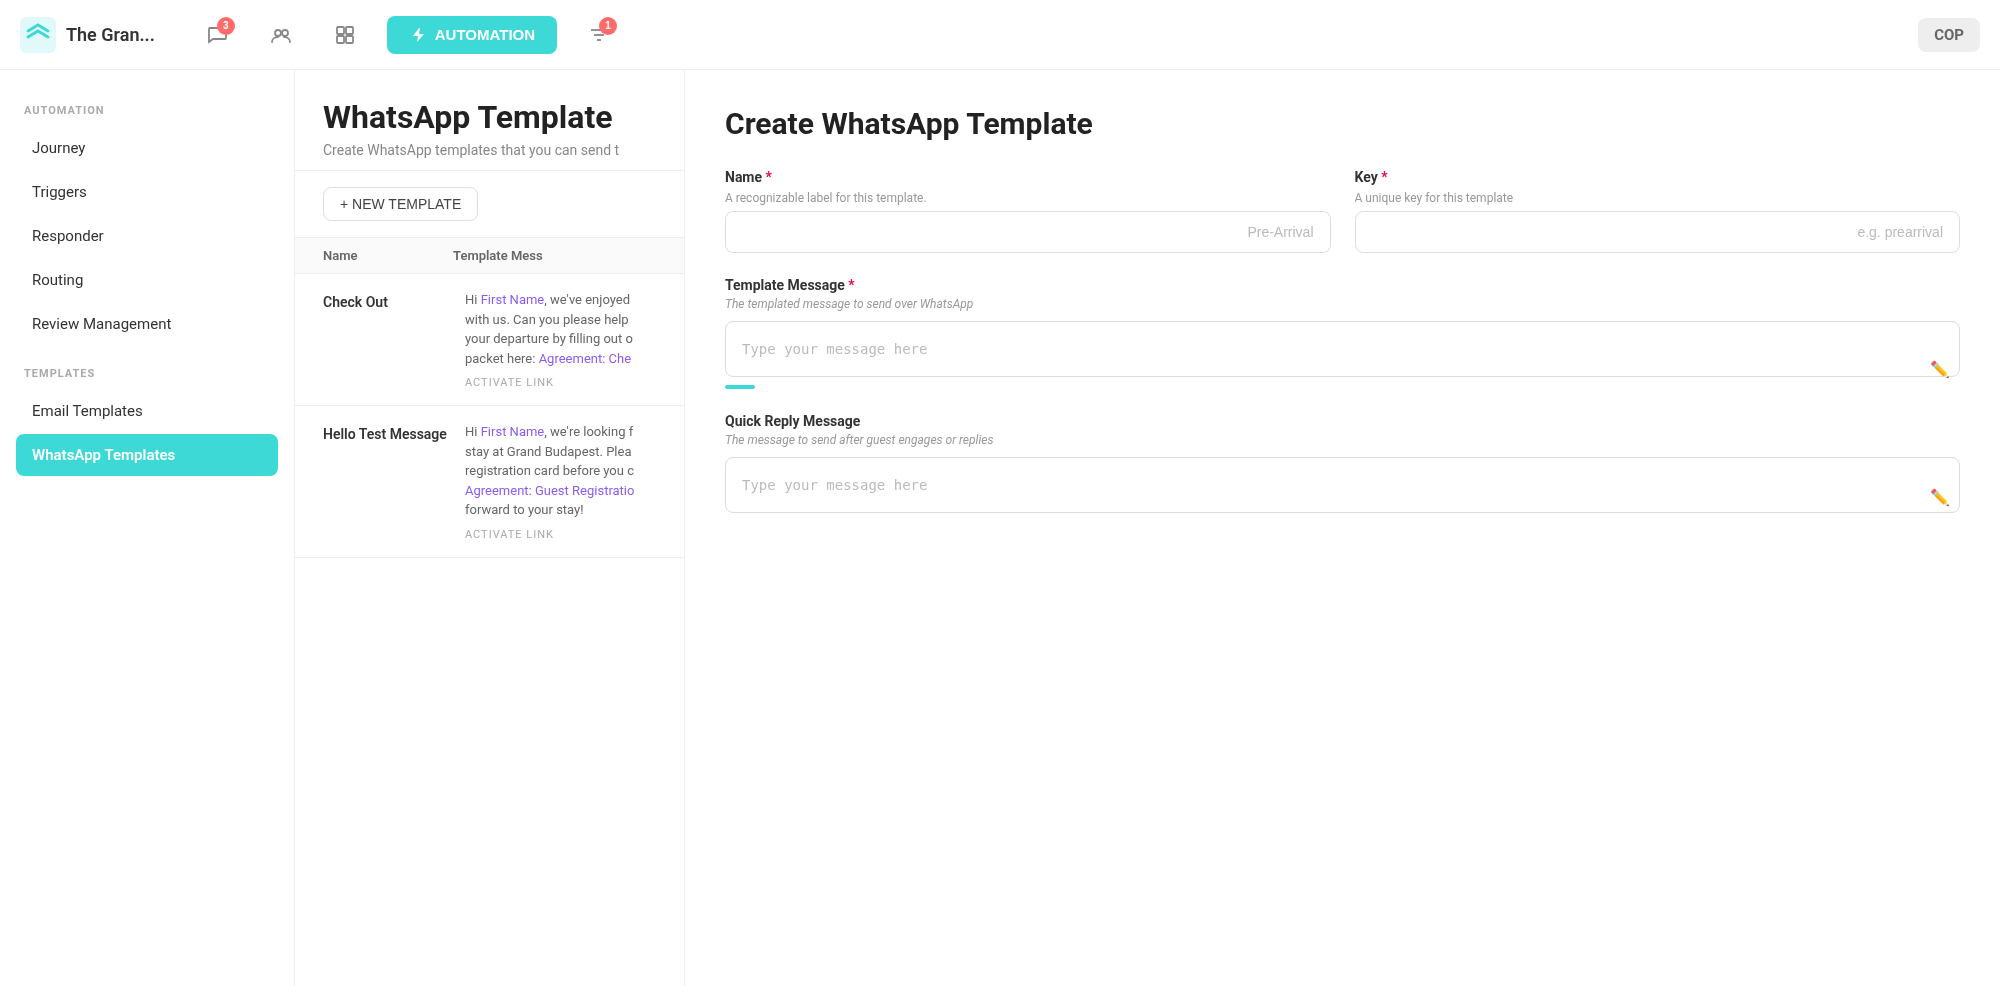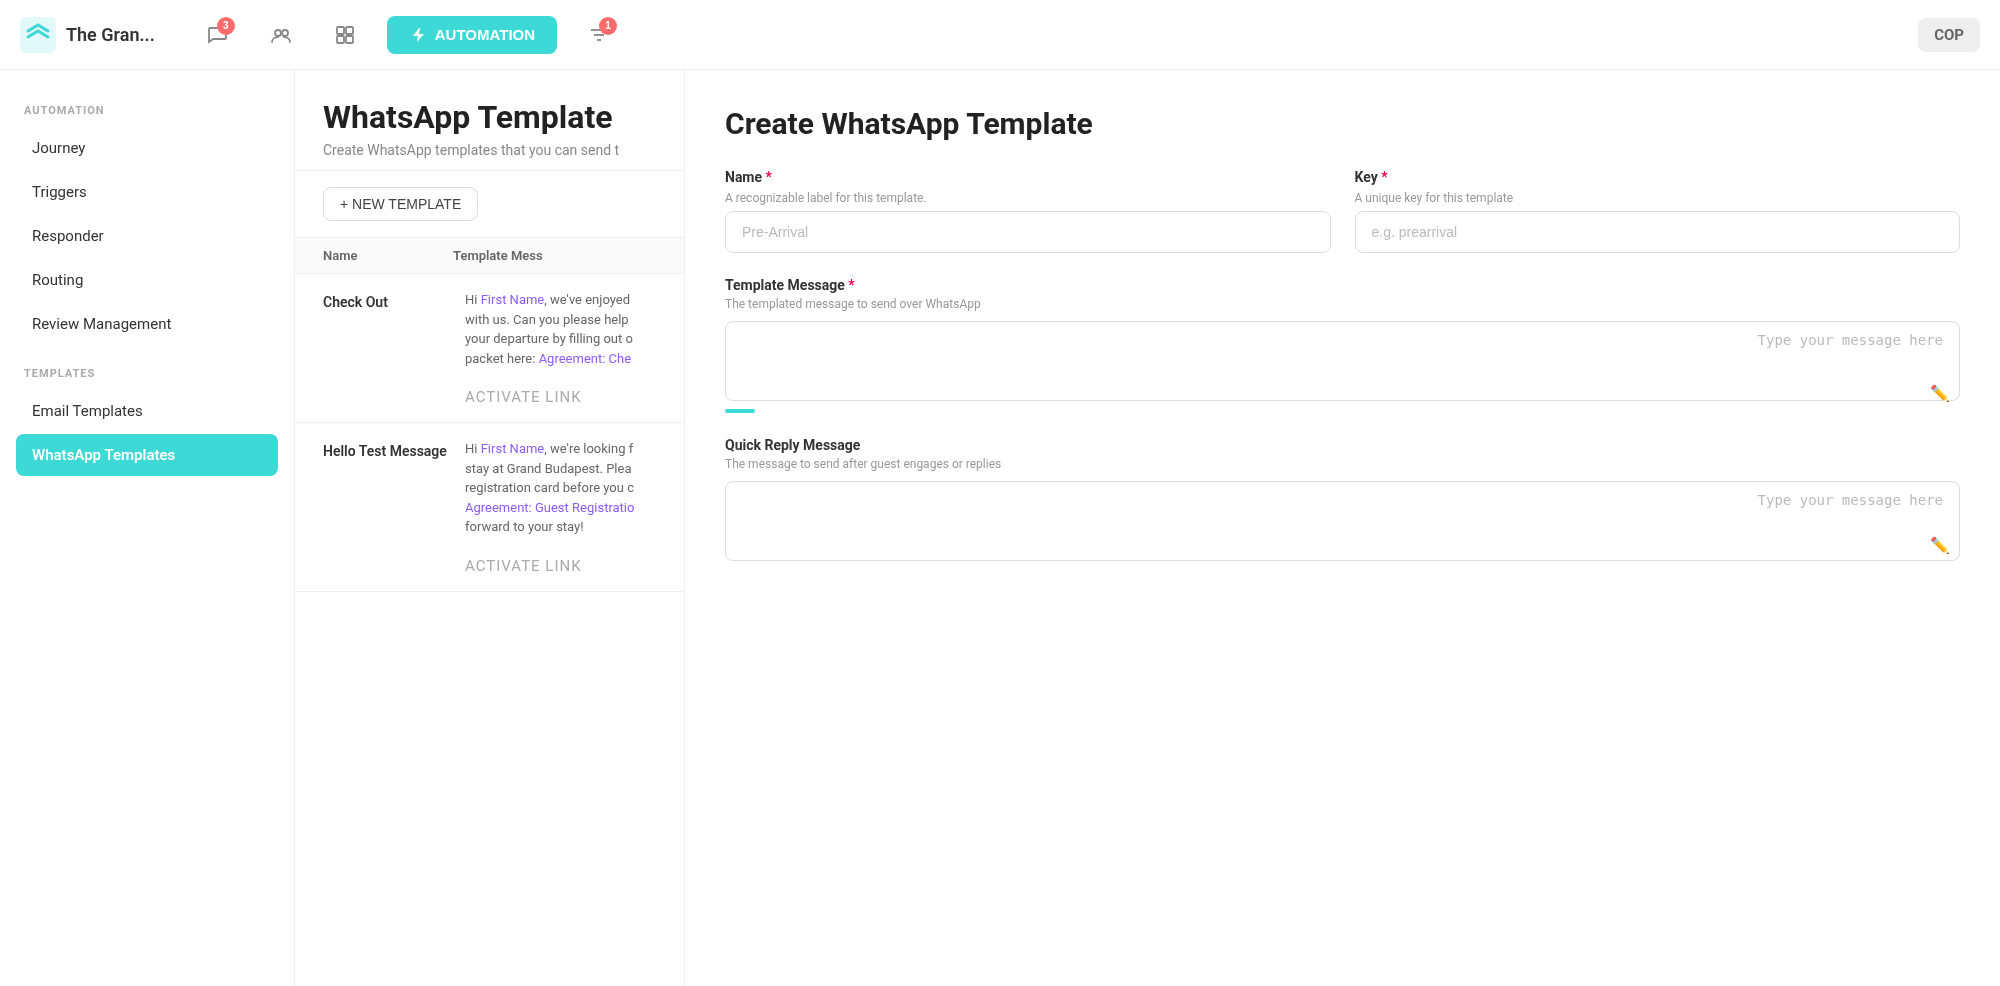--- a/index.html
+++ b/index.html
@@ -36,39 +36,39 @@
     .table-header { display: flex; padding: 10px 28px; background: #fafafa; border-bottom: 1px solid #eee; }
     .th { font-size: 13px; font-weight: 600; color: #666; }
     .th-name { width: 130px; }
     .th-msg { flex: 1; }
     .templates-list { overflow-y: auto; flex: 1; }
     .template-row { border-bottom: 1px solid #eee; padding: 16px 28px; display: flex; gap: 12px; }
     .template-row-name { width: 130px; font-size: 14px; font-weight: 600; color: #333; padding-top: 4px; }
     .template-row-content { flex: 1; }
     .template-msg-text { font-size: 13px; color: #666; line-height: 1.5; }
     .template-msg-link { color: #8b5cf6; }
-    .activate-link { font-size: 15px; color: #aaa; letter-spacing: 1px; margin-top: 20px; }
+    .activate-link { font-size: 11px; color: #aaa; letter-spacing: 1px; margin-top: 8px; }
 
     
     .create-panel { flex: 1; overflow-y: auto; padding: 36px 40px; }
     .create-title { font-size: 30px; font-weight: 700; color: #222; margin-bottom: 28px; }
     .form-row { display: flex; gap: 24px; margin-bottom: 24px; }
     .form-group { flex: 1; display: flex; flex-direction: column; gap: 6px; }
     .form-label { font-size: 14px; font-weight: 700; color: #333; }
     .required { color: #e05; }
     .form-hint { font-size: 12px; color: #999; }
-    .form-input { border: 1.5px solid #ddd; border-radius: 8px; padding: 12px 16px; font-size: 14px; color: #333; outline: none; }
+    .form-input { border: 1.5px solid #ddd; border-radius: 8px; padding: 12px 16px; font-size: 14px; color: #333; outline: none; text-align: right; }
     .form-input::placeholder { color: #bbb; }
-    .form-textarea { border: 1.5px solid #ddd; border-radius: 8px; padding: 10px 16px; font-size: 14px; color: #333; outline: none; resize: none; height: 80px; position: relative; text-align: right; }
+    .form-textarea { border: 1.5px solid #ddd; border-radius: 8px; padding: 19px 16px; font-size: 14px; color: #333; outline: none; resize: none; height: 56px; position: relative; }
     .form-textarea::placeholder { color: #bbb; }
     .textarea-edit-icon { position: absolute; bottom: 10px; right: 10px; color: #ccc; font-size: 16px; }
     .textarea-bar { height: 4px; background: #3dd9d6; width: 30px; border-radius: 2px; margin-top: 4px; }
     .form-section { margin-bottom: 24px; }
     .section-label { font-size: 14px; font-weight: 700; color: #333; margin-bottom: 4px; }
-    .section-hint { font-size: 12px; color: #999; margin-bottom: 10px; }
+    .section-hint { font-size: 12px; color: #999; margin-bottom: 10px; font-style: italic; }
 
     
     svg { display: block; }
   </style>
 </head>
 <body>
 
 <nav class="top-nav">
   <div class="logo-area">
     <svg class="logo-icon" viewBox="0 0 36 36" fill="none">

